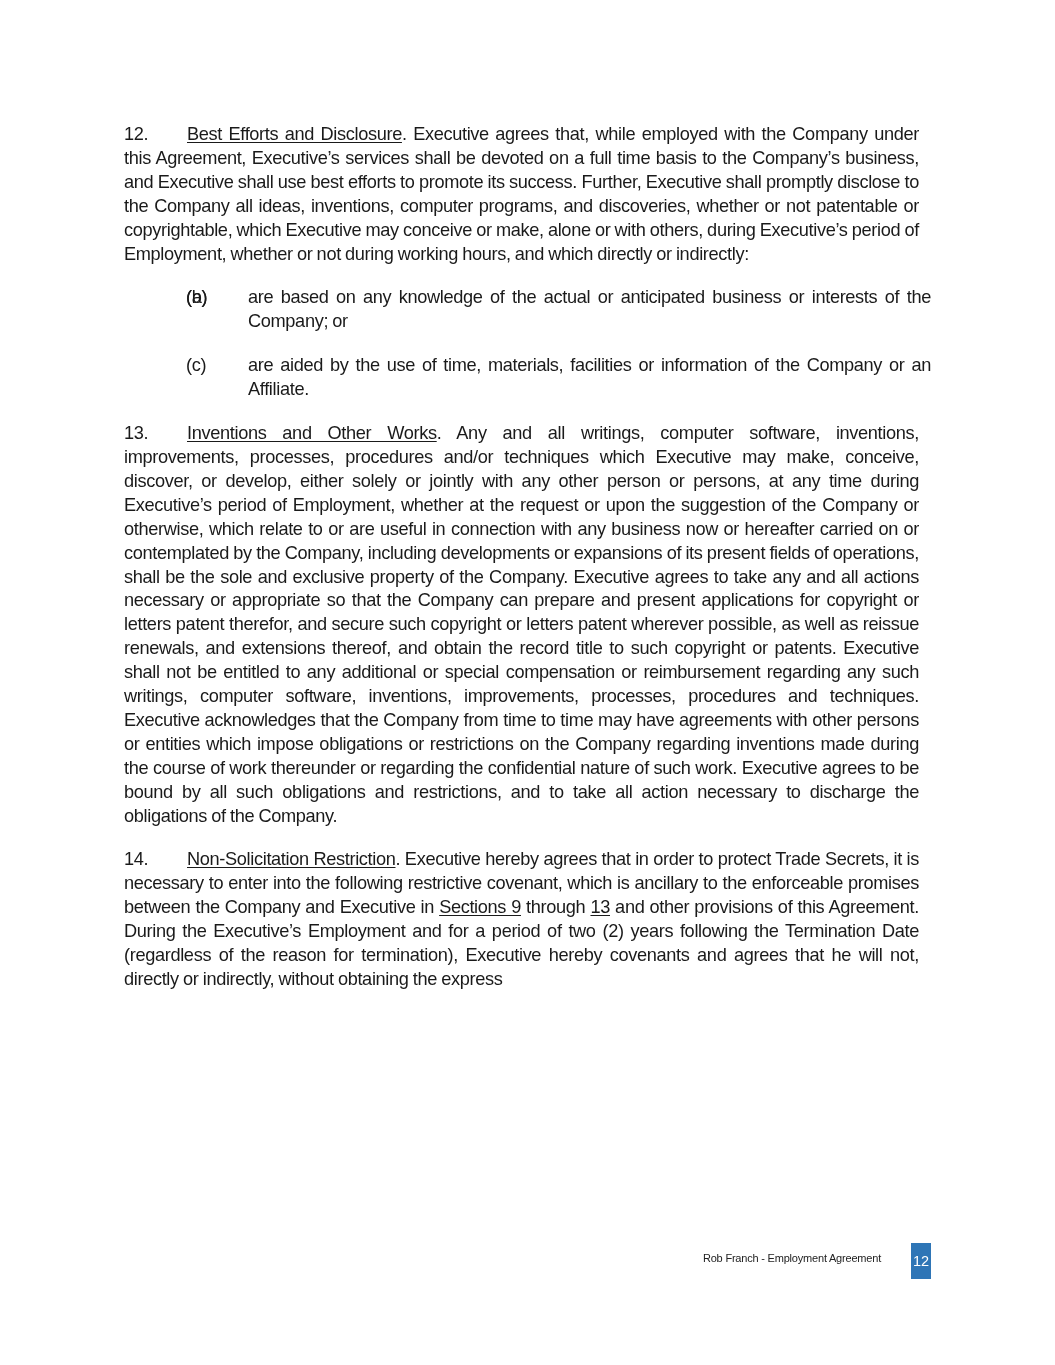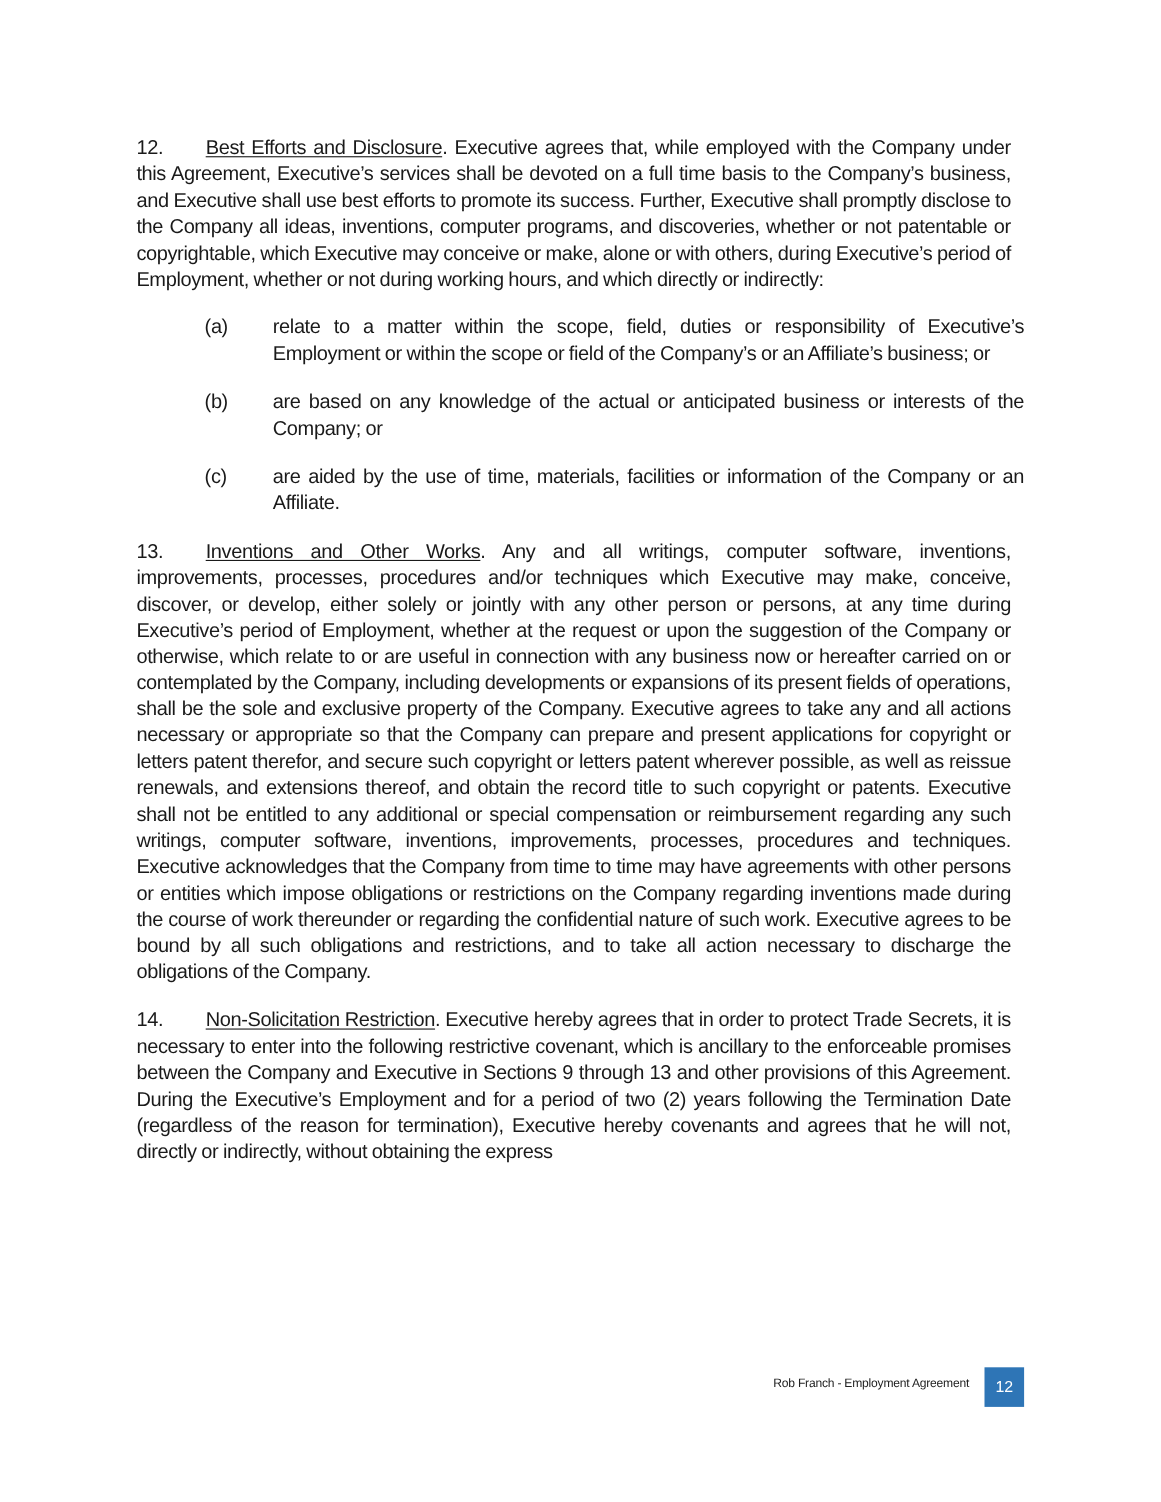--- a/index.html
+++ b/index.html
@@ -6,37 +6,37 @@
   body { width: 1055px; height: 1365px; position: relative; overflow: hidden; }
   .page { position: absolute; left: 124px; top: 123px; width: 807px;
     font-family: "Liberation Sans", sans-serif; font-size: 18.2px; line-height: 23.9px;
     color: #1a1a1a; letter-spacing: -0.35px; word-spacing: -0.5px; }
   .para { margin: 0 12px 20px 0; text-align: justify; }
   .num { display: inline-block; width: 63px; }
   .heading { text-decoration: underline; text-underline-offset: 2px; }
   .indent { text-indent: 63px; }
   .sub { position: relative; padding-left: 124px; margin: 0 0 20px 0; text-align: justify; }
   .sub .lbl { position: absolute; left: 62px; top: 0; }
-  .xref { text-underline-offset: 2px; }
+  .xref { text-decoration: underline; text-underline-offset: 2px; }
   .footer { position: absolute; top: 1243px; left: 600px; width: 331px; height: 36px;
     font-family: "Liberation Sans", sans-serif; }
   .footer-text { position: absolute; right: 50px; top: 9px; font-size: 11px; color: #222; letter-spacing: -0.2px; white-space: nowrap; }
-  .page-num { position: absolute; right: 0; top: 0; width: 36px; height: 36px; background: #2e75b6; color: #ffffff;
+  .page-num { position: absolute; right: 0; top: 0; width: 20px; height: 36px; background: #2e75b6; color: #ffffff;
     font-size: 14.5px; display: flex; align-items: center; justify-content: center; }
 </style>
 </head>
 <body>
 
 <div class="page">
 
   <p class="para">
     <span class="num">12.</span><span class="heading">Best Efforts and Disclosure</span><span>. Executive agrees that, while employed with the Company under this Agreement, Executive’s services shall be devoted on a full time basis to the Company’s business, and Executive shall use best efforts to promote its success. Further, Executive shall promptly disclose to the Company all ideas, inventions, computer programs, and discoveries, whether or not patentable or copyrightable, which Executive may conceive or make, alone or with others, during Executive’s period of Employment, whether or not during working hours, and which directly or indirectly:</span>
   </p>
   <p class="sub">
-    <span class="lbl">(a)</span><span>relate to a matter within the scope, field, duties or responsibility of Executive’s Employment or within the scope or field of the Company’s or an Affiliate’s business; or</span>
+    <span class="lbl">(a)</span>
   </p>
   <p class="sub">
     <span class="lbl">(b)</span><span>are based on any knowledge of the actual or anticipated business or interests of the Company; or</span>
   </p>
   <p class="sub">
     <span class="lbl">(c)</span><span>are aided by the use of time, materials, facilities or information of the Company or an Affiliate.</span>
   </p>
 
   <p class="para">
     <span class="num">13.</span><span class="heading">Inventions and Other Works</span><span>. Any and all writings, computer software, inventions, improvements, processes, procedures and/or techniques which Executive may make, conceive, discover, or develop, either solely or jointly with any other person or persons, at any time during Executive’s period of Employment, whether at the request or upon the suggestion of the Company or otherwise, which relate to or are useful in connection with any business now or hereafter carried on or contemplated by the Company, including developments or expansions of its present fields of operations, shall be the sole and exclusive property of the Company. Executive agrees to take any and all actions necessary or appropriate so that the Company can prepare and present applications for copyright or letters patent therefor, and secure such copyright or letters patent wherever possible, as well as reissue renewals, and extensions thereof, and obtain the record title to such copyright or patents. Executive shall not be entitled to any additional or special compensation or reimbursement regarding any such writings, computer software, inventions, improvements, processes, procedures and techniques. Executive acknowledges that the Company from time to time may have agreements with other persons or entities which impose obligations or restrictions on the Company regarding inventions made during the course of work thereunder or regarding the confidential nature of such work. Executive agrees to be bound by all such obligations and restrictions, and to take all action necessary to discharge the obligations of the Company.</span>

